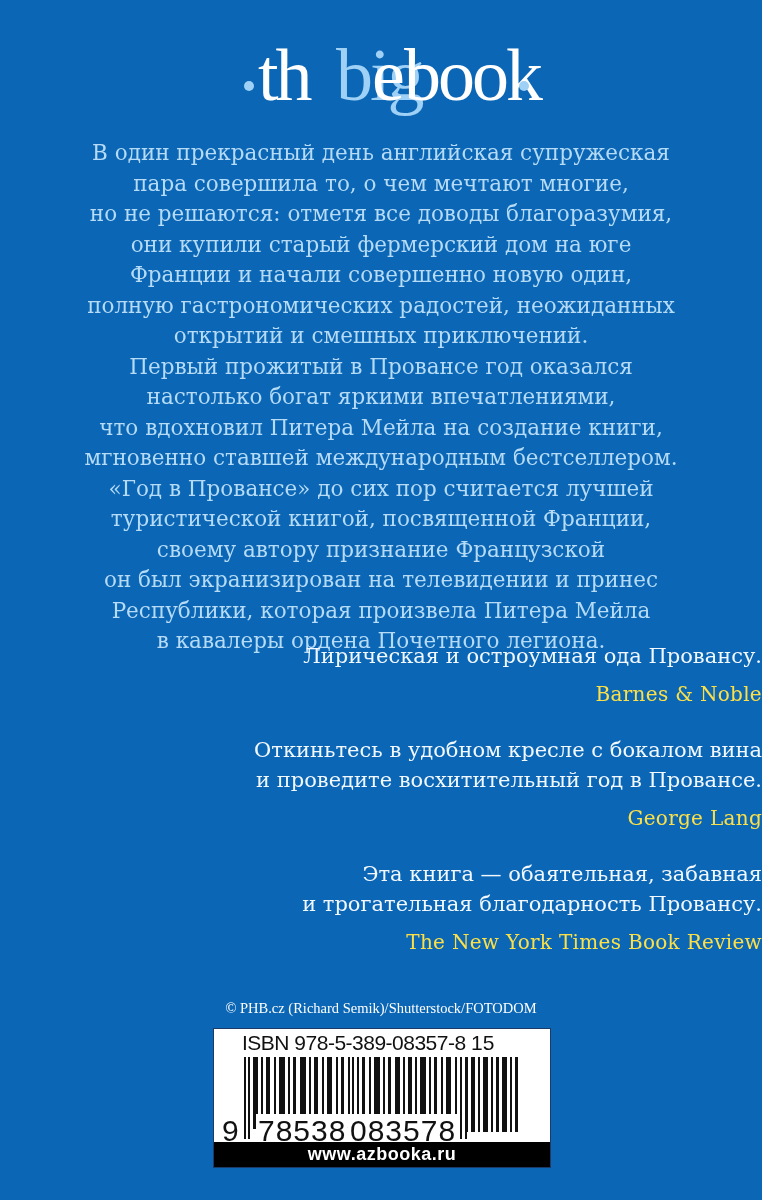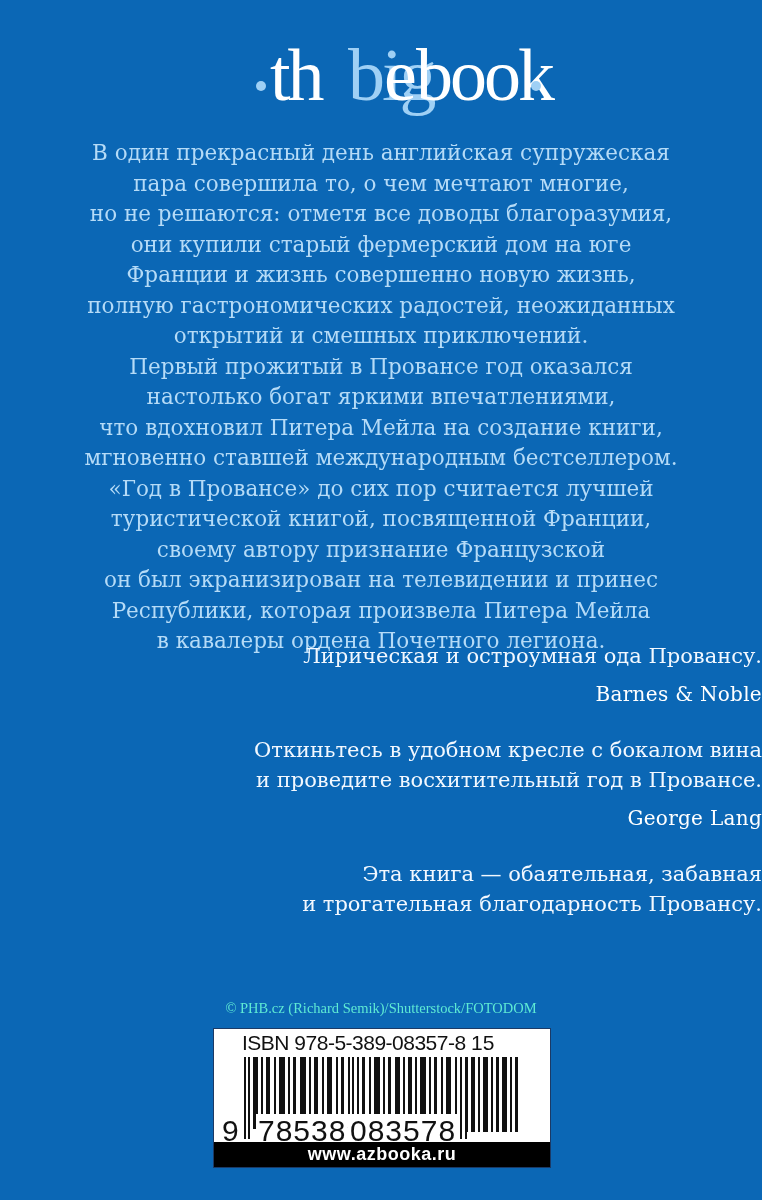--- a/index.html
+++ b/index.html
@@ -6,43 +6,43 @@
     body {
       width: 762px; height: 1200px; overflow: hidden;
       background: #0b67b5;
       font-family: "DejaVu Serif", "Liberation Serif", serif;
       position: relative;
     }
     .logo {
       position: absolute; top: 30px; left: 0; width: 762px; height: 90px;
     }
     .logo-inner {
-      position: absolute; left: 256px; top: 0; height: 90px; width: 290px;
+      position: absolute; left: 244px; top: 0; height: 90px; width: 290px;
       font-family: "Liberation Serif", serif; font-size: 74px; line-height: 90px;
       letter-spacing: -3px;
     }
     .logo .dot {
       position: absolute; width: 10px; height: 10px; border-radius: 50%;
       background: #9fd0f5; top: 51px;
     }
     .logo .w { position: absolute; color: #ffffff; top: 0; }
     .logo .lb { position: absolute; color: #9fd0f5; top: 0; }
     .blurb {
       position: absolute; top: 138px; left: 0; width: 762px;
       text-align: center; color: #b5dbf7;
       font-size: 21.5px; line-height: 30.5px;
     }
     .blurb .ln { display: block; white-space: nowrap; }
     .quotes { position: absolute; top: 641px; left: 0; width: 762px; text-align: right; }
     .quote { margin-bottom: 26px; }
     .quote .q { color: #f2f8ff; font-size: 21px; line-height: 30px; display: block; white-space: nowrap; }
-    .quote .a { color: #ffffff; font-size: 20px; line-height: 30px; display: block; margin-top: 8px; letter-spacing: 0.3px; }
+    .quote .a { color: #fde047; font-size: 20px; line-height: 30px; display: block; margin-top: 8px; letter-spacing: 0.3px; }
     .credit {
       position: absolute; top: 1000px; left: 0; width: 762px; text-align: center;
-      color: #5eead4; font-family: "Liberation Serif", serif; font-size: 14.5px;
+      color: #ffffff; font-family: "Liberation Serif", serif; font-size: 14.5px;
     }
     .barcode-box {
       position: absolute; left: 213px; top: 1028px; width: 338px; height: 140px;
       background: #ffffff; border: 1px solid #1b3a66; box-sizing: border-box;
       font-family: "Liberation Sans", sans-serif;
     }
     .isbn-text { position: absolute; left: 28px; top: 2px; font-size: 21px; color: #111; letter-spacing: -0.5px; }
     .addon-text { position: absolute; left: 257px; top: 2px; font-size: 21px; color: #111; }
     .bars { position: absolute; left: 30px; top: 28px; height: 82px; width: 230px; }
     .bars span { position: absolute; top: 0; background: #111; }
@@ -70,21 +70,21 @@
     <span class="w" style="left:160px;">book</span>
     <span class="dot" style="left:275px;"></span>
   </div>
 </div>
 
 <div class="blurb">
   <span class="ln">В один прекрасный день английская супружеская</span>
   <span class="ln">пара совершила то, о чем мечтают многие,</span>
   <span class="ln">но не решаются: отметя все доводы благоразумия,</span>
   <span class="ln">они купили старый фермерский дом на юге</span>
-  <span class="ln">Франции и жизнь совершенно новую жизнь,</span>
+  <span class="ln">Франции и начали совершенно новую один,</span>
   <span class="ln">полную гастрономических радостей, неожиданных</span>
   <span class="ln">открытий и смешных приключений.</span>
   <span class="ln">Первый прожитый в Провансе год оказался</span>
   <span class="ln">настолько богат яркими впечатлениями,</span>
   <span class="ln">что вдохновил Питера Мейла на создание книги,</span>
   <span class="ln">мгновенно ставшей международным бестселлером.</span>
   <span class="ln">«Год в Провансе» до сих пор считается лучшей</span>
   <span class="ln">туристической книгой, посвященной Франции,</span>
   <span class="ln">своему автору признание Французской</span>
   <span class="ln">он был экранизирован на телевидении и принес</span>
@@ -98,20 +98,21 @@
     <span class="a">Barnes &amp; Noble</span>
   </div>
   <div class="quote" style="margin-top:19px;">
     <span class="q">Откиньтесь в удобном кресле с бокалом вина</span>
     <span class="q">и проведите восхитительный год в Провансе.</span>
     <span class="a">George Lang</span>
   </div>
   <div class="quote" style="margin-top:22px;padding-left:40px;">
     <span class="q">Эта книга — обаятельная, забавная</span>
     <span class="q">и трогательная благодарность Провансу.</span>
+    <span class="a">The New York Times Book Review</span>
   </div>
 </div>
 
 <div class="credit">© PHB.cz (Richard Semik)/Shutterstock/FOTODOM</div>
 
 <div class="barcode-box">
   <div class="isbn-text">ISBN 978-5-389-08357-8</div>
   <div class="addon-text">15</div>
   <div class="bars">
     <span style="left:0;width:2px;height:82px"></span>

